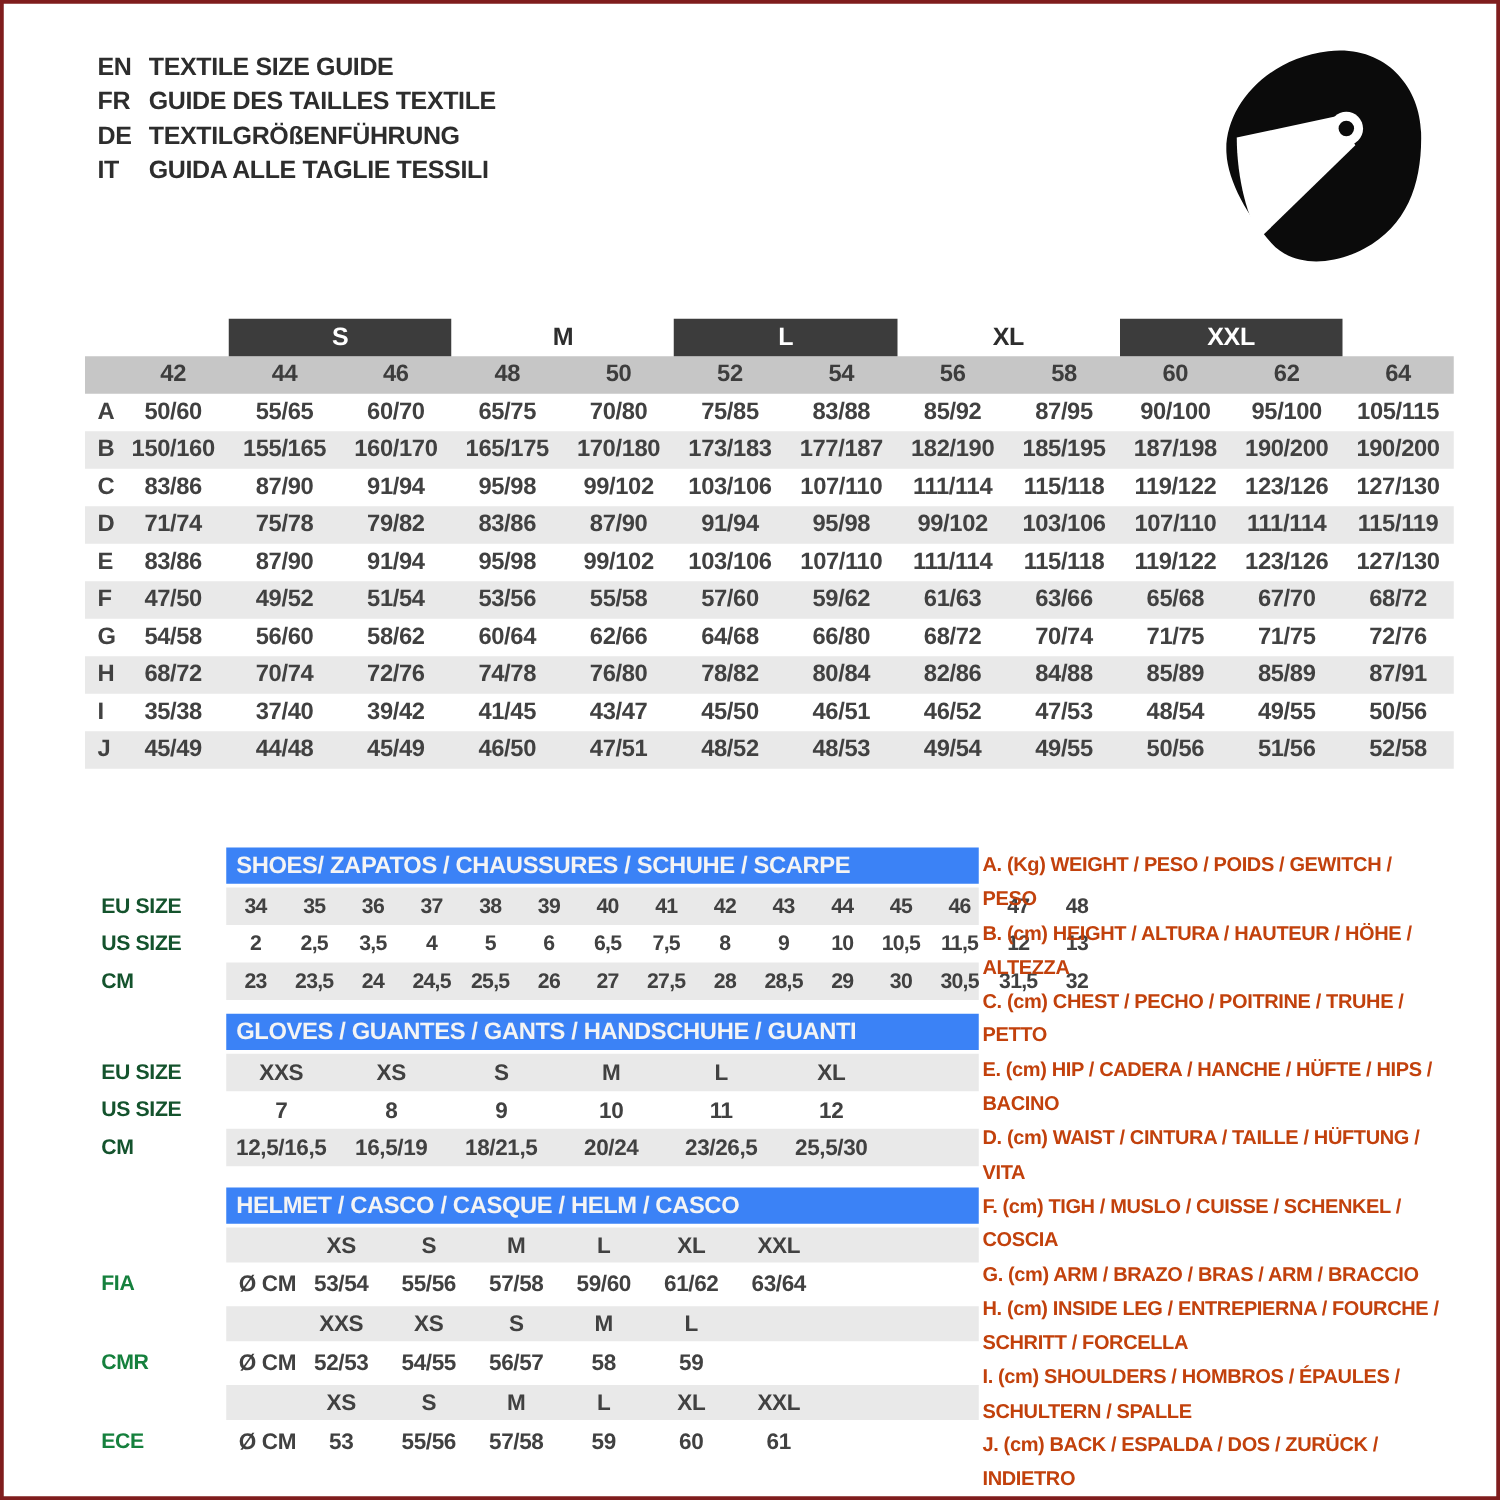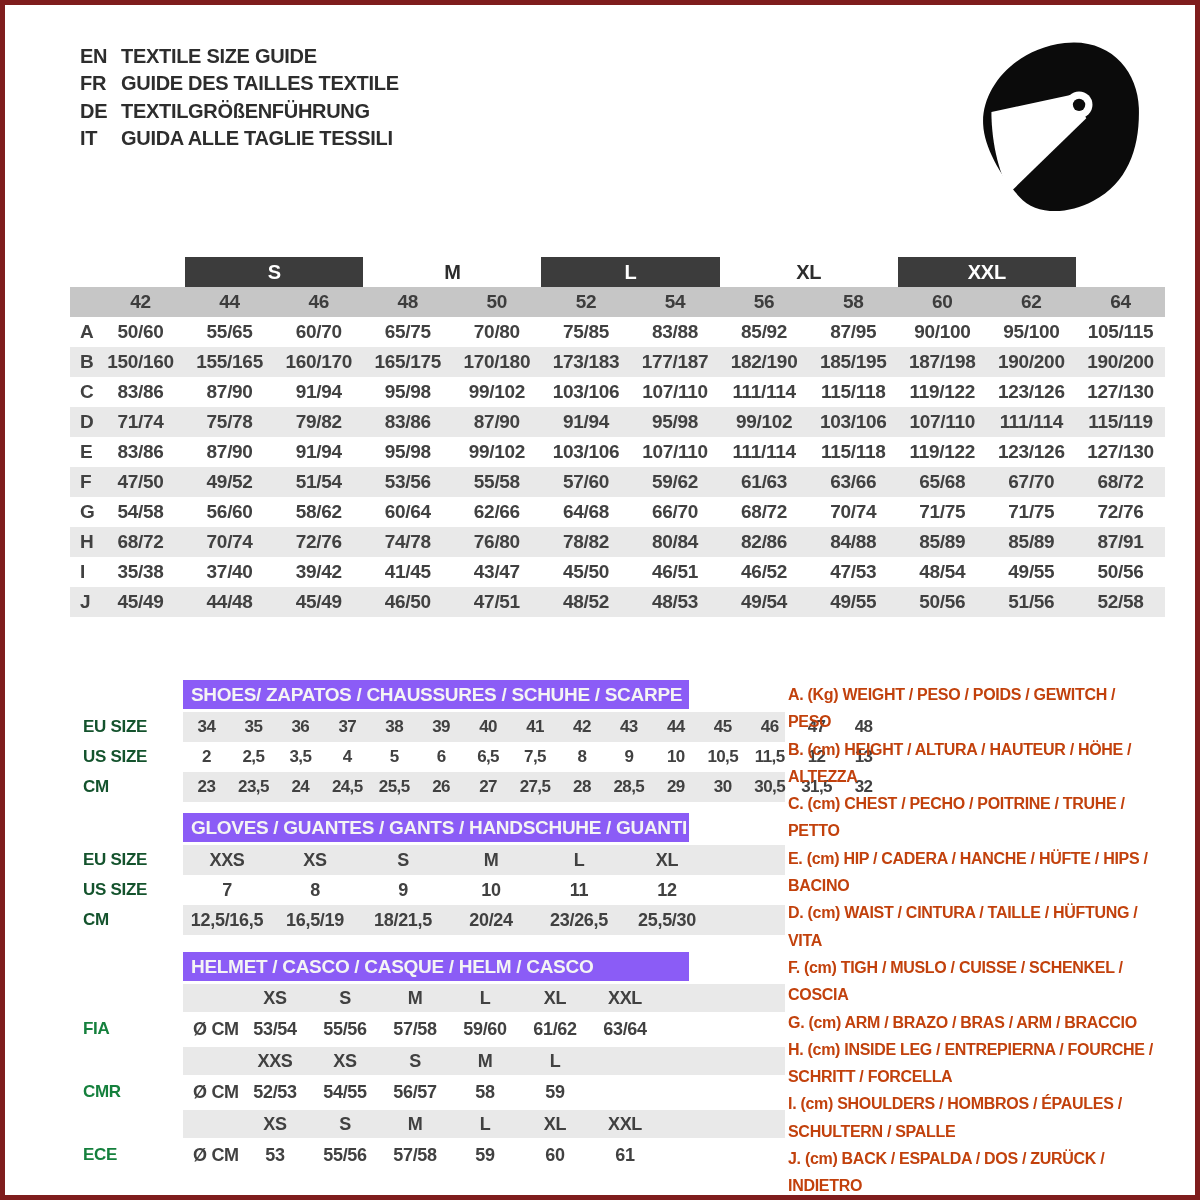--- a/index.html
+++ b/index.html
@@ -1,18 +1,18 @@
 <!DOCTYPE html>
 <html><head>
 <meta charset="utf-8">
 <style>
   html,body{margin:0;padding:0;background:#fff;}
   .page{position:relative;width:1200px;height:1200px;background:#ffffff;
         font-family:"Liberation Sans",sans-serif;font-weight:bold;color:#414141;
-        overflow:hidden;border:5px solid #7f1d1d;box-sizing:border-box;letter-spacing:-0.3px;}
+        overflow:hidden;border:3px solid #7f1d1d;box-sizing:border-box;letter-spacing:-0.3px;}
 
   
   .langs{position:absolute;left:75px;top:38px;font-size:20px;line-height:27.4px;color:#2d2d2d;}
   .lang-row{display:flex;}
   .code{width:41px;}
 
   
   .helmet-svg{position:absolute;left:973px;top:34px;}
 
   
@@ -21,21 +21,21 @@
   .band{grid-column:span 2;text-align:center;font-size:20px;line-height:30px;color:#2d2d2d;}
   .filled{background:#3c3c3c;color:#ffffff;}
   .num-row{background:#c6c6c6;}
   .c{text-align:center;line-height:30px;font-size:19px;white-space:nowrap;overflow:hidden;}
   .num-row .c{color:#3d3d3d;}
   .stripe{background:#e9e9e9;}
   .letter{padding-left:10px;font-size:19px;line-height:30px;}
 
   
   .btable{position:absolute;left:65px;width:1095px;}
-  .tbar{position:absolute;left:113px;width:506px;height:29px;background:#8b5cf6;color:#f4f4f4;
+  .tbar{position:absolute;left:113px;width:602px;height:29px;background:#3b82f6;color:#f4f4f4;
         font-size:19px;line-height:29px;padding-left:8px;box-sizing:border-box;white-space:nowrap;}
   .rows{position:absolute;top:32px;left:0;width:100%;}
   .srow{position:relative;height:30px;}
   .rlabel{position:absolute;left:13px;font-size:17px;line-height:30px;color:#14532d;white-space:nowrap;}
   .vband{position:absolute;left:113px;top:0;width:602px;height:30px;}
   .cols15{display:grid;grid-template-columns:repeat(15,1fr);width:704px;}
   .cols15 .c{font-size:17px;letter-spacing:-0.6px;}
   .cols6{display:grid;grid-template-columns:repeat(6,88px);width:528px;}
   .cols6 .c{font-size:18px;}
 
@@ -199,21 +199,21 @@
         <div class="c">68/72</div>
       </div>
       <div class="grid">
         <div class="letter">G</div>
         <div class="c">54/58</div>
         <div class="c">56/60</div>
         <div class="c">58/62</div>
         <div class="c">60/64</div>
         <div class="c">62/66</div>
         <div class="c">64/68</div>
-        <div class="c">66/70</div>
+        <div class="c">66/80</div>
         <div class="c">68/72</div>
         <div class="c">70/74</div>
         <div class="c">71/75</div>
         <div class="c">71/75</div>
         <div class="c">72/76</div>
       </div>
       <div class="grid stripe">
         <div class="letter">H</div>
         <div class="c">68/72</div>
         <div class="c">70/74</div>

